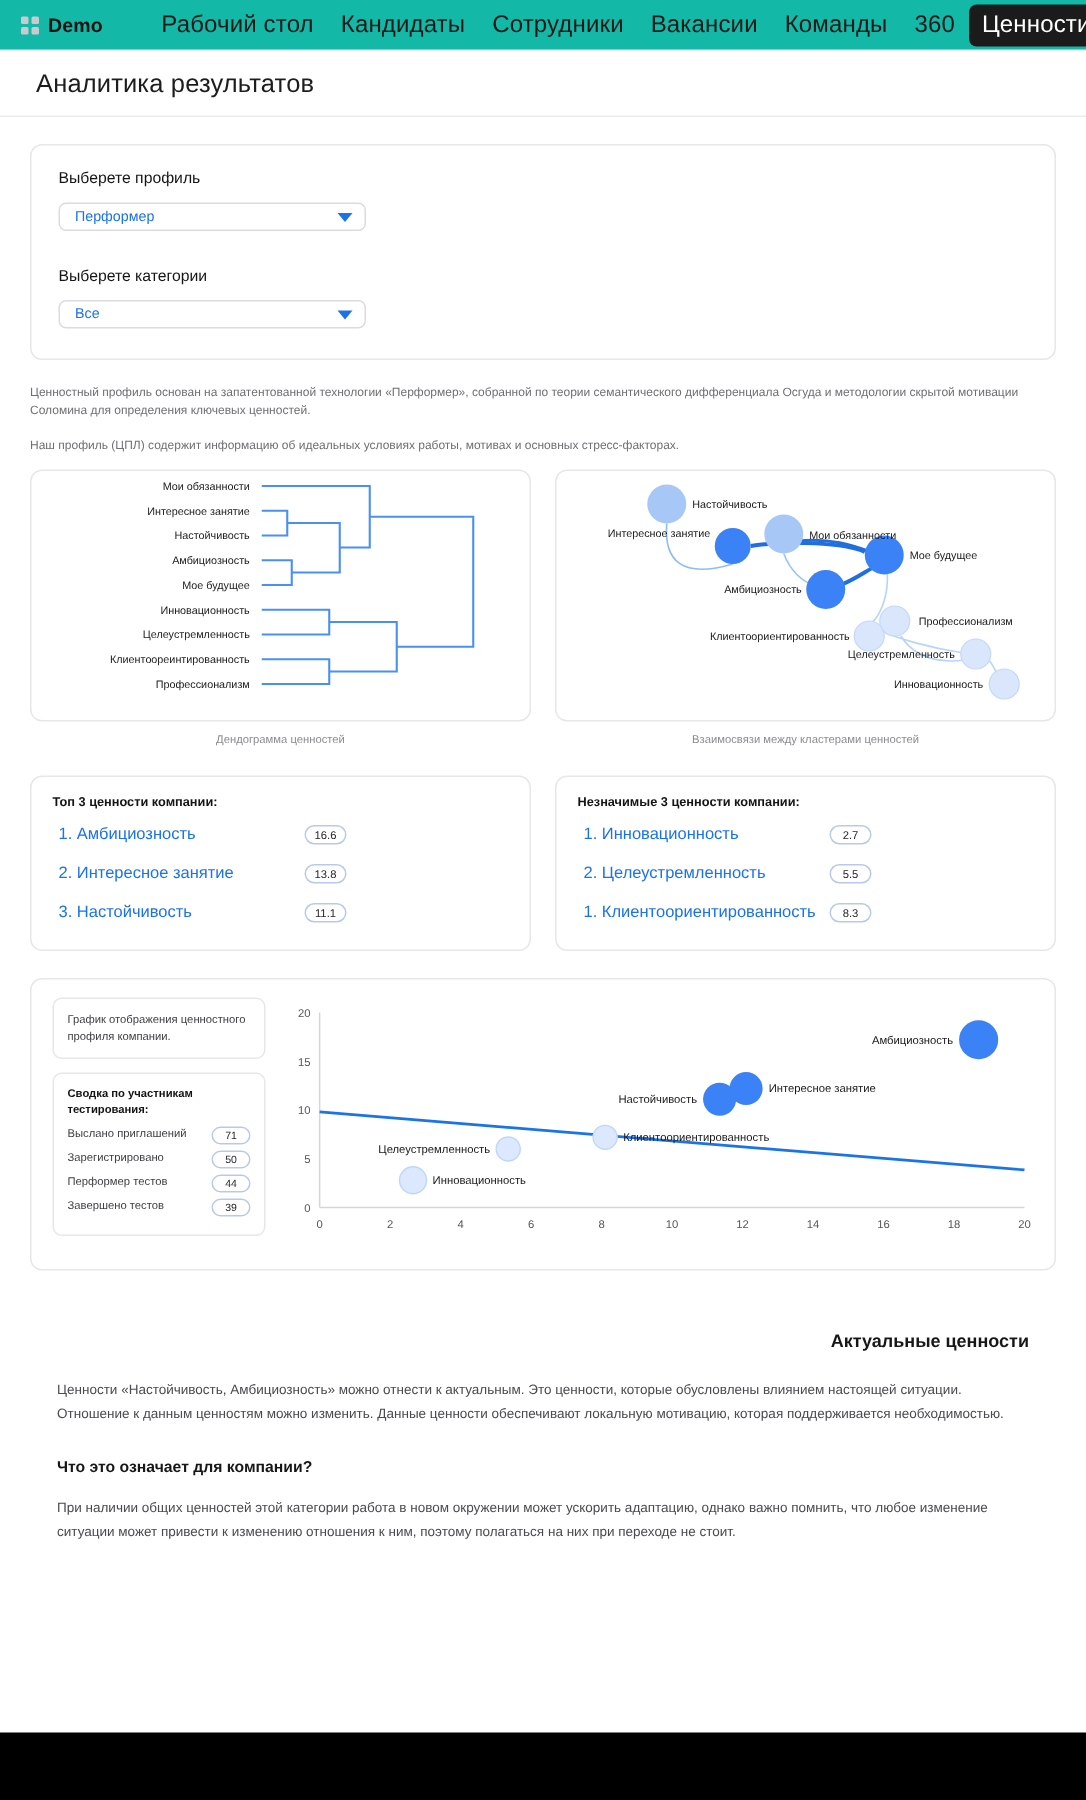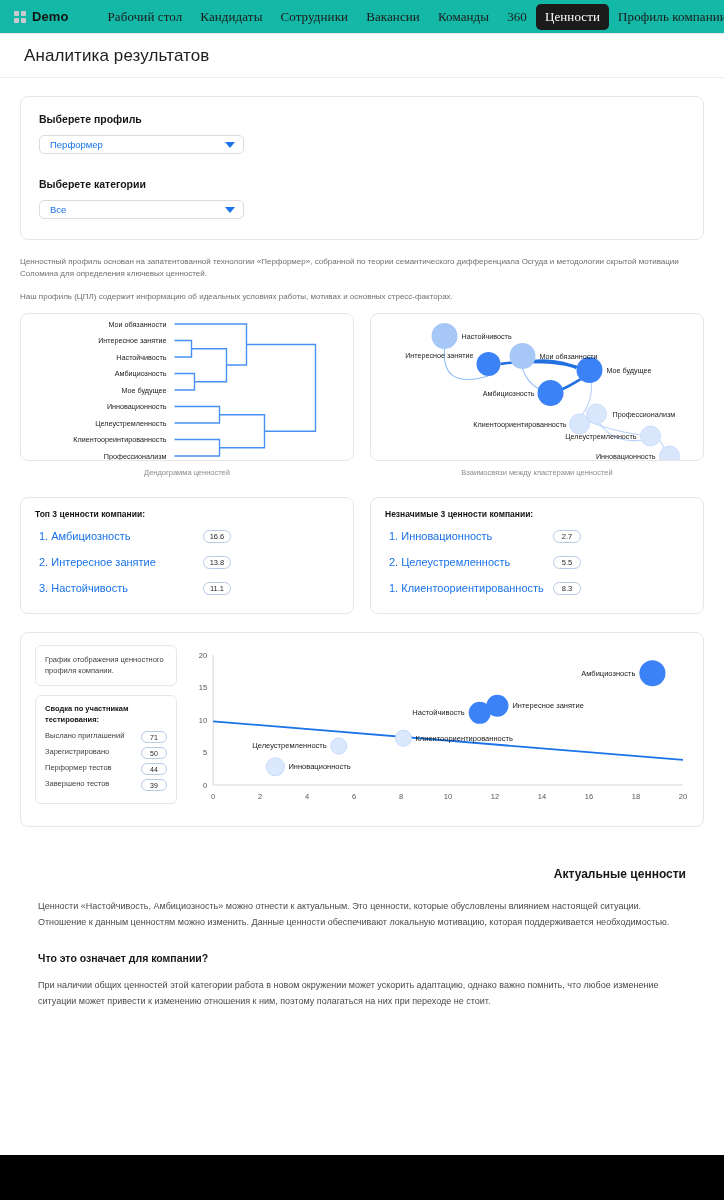--- a/index.html
+++ b/index.html
@@ -19,22 +19,22 @@
     padding: 0 8px;
     background: #14b8a6;
     border-bottom: 1px solid #e9e9e9;
   }
   .brand { display:flex; align-items:center; gap:6px; margin-left: 6px; margin-right: 30px; }
   .brand-logo { display:grid; grid-template-columns: 5px 5px; grid-template-rows: 5px 5px; gap:2px; }
   .brand-logo i { background:#c9c9cf; border-radius:1px; display:block; width:5px; height:5px; }
   .brand-name { font-size: 13px; font-weight: 700; color:#121212; letter-spacing:0.1px; }
   .navlinks { display:flex; align-items:center; gap:0px; }
   .navlink {
-    font-size: 13px; color:#1a1a1a; padding: 5px 9px;
-    border-radius: 5px; white-space: nowrap; cursor:pointer; letter-spacing:0.1px;font-family:Liberation Serif, serif;
+    font-size: 16px; color:#1a1a1a; padding: 5px 9px;
+    border-radius: 5px; white-space: nowrap; cursor:pointer; letter-spacing:0.1px;
   }
   .navlink.active { background:#1b1b1b; color:#ffffff; font-weight:500; }
   .nav-right { margin-left:auto; display:flex; align-items:center; gap:7px; padding-right:6px; }
   .lang-badge {
     width:16px; height:16px; border-radius:50%; background:#e3e3e6; color:#6a6a70;
     font-size:6.5px; font-weight:700; display:flex; align-items:center; justify-content:center;
   }
   .avatar { width:17px; height:17px; position:relative; }
   .avatar .head { position:absolute; left:5px; top:1px; width:7px;height:7px;border-radius:50%;background:#4a90f0;}
   .avatar .body { position:absolute; left:1.5px; top:9px; width:14px;height:8px;border-radius:7px 7px 3px 3px;background:#4a90f0;}
@@ -48,37 +48,37 @@
 
   
   .content { padding: 0 20px; }
 
   .card {
     border: 1px solid #e7e7ea; border-radius: 8px; background:#fff;
   }
 
   
   .filters { margin-top: 18px; padding: 16px 18px 20px 18px; }
-  .filter-label { font-size: 10.5px; font-weight:700; color:#161616; margin-bottom: 10px; }
+  .filter-label { font-size: 10.5px; font-weight:400; color:#161616; margin-bottom: 10px; }
   .filter-label.second { margin-top: 24px; }
   .select {
     width: 205px; height: 19px; border: 1px solid #dcdce0; border-radius: 5px;
     display:flex; align-items:center; justify-content:space-between;
     padding: 0 8px 0 10px; background:#fff; cursor:pointer;
   }
   .select-value { font-size:9.5px; color:#1a73e8; }
   .caret { width:0;height:0;border-left:5px solid transparent;border-right:5px solid transparent;border-top:6px solid #1a73e8;}
 
   
   .intro { margin-top: 16px; }
   .intro p { font-size: 8px; color:#6f6f75; line-height: 1.55; margin: 0 0 10px 0; max-width: 660px;}
 
   
   .row { display:flex; gap: 16px; margin-top: 6px; }
-  .chart-card { flex: 1; height: 148px; position:relative; overflow:hidden;text-decoration:underline; }
+  .chart-card { flex: 1; height: 168px; position:relative; overflow:hidden;text-decoration:underline; }
   .chart-caption { text-align:center; font-size: 7.5px; color:#8b8b92; margin-top: 7px; }
 
   
   .vrow { display:flex; gap: 16px; margin-top: 20px; }
   .values-card { flex:1; padding: 11px 14px 12px 14px; }
   .values-title { font-size: 8.5px; font-weight:700; color:#141414; margin-bottom: 4px; }
   .value-row { display:flex; align-items:center; height: 26px; }
   .value-name { font-size: 11px; color:#1a73e8; width: 168px; padding-left: 4px;}
   .pill {
     min-width: 28px; height: 13px; border:1px solid #b9c9e8; border-radius: 7px;

